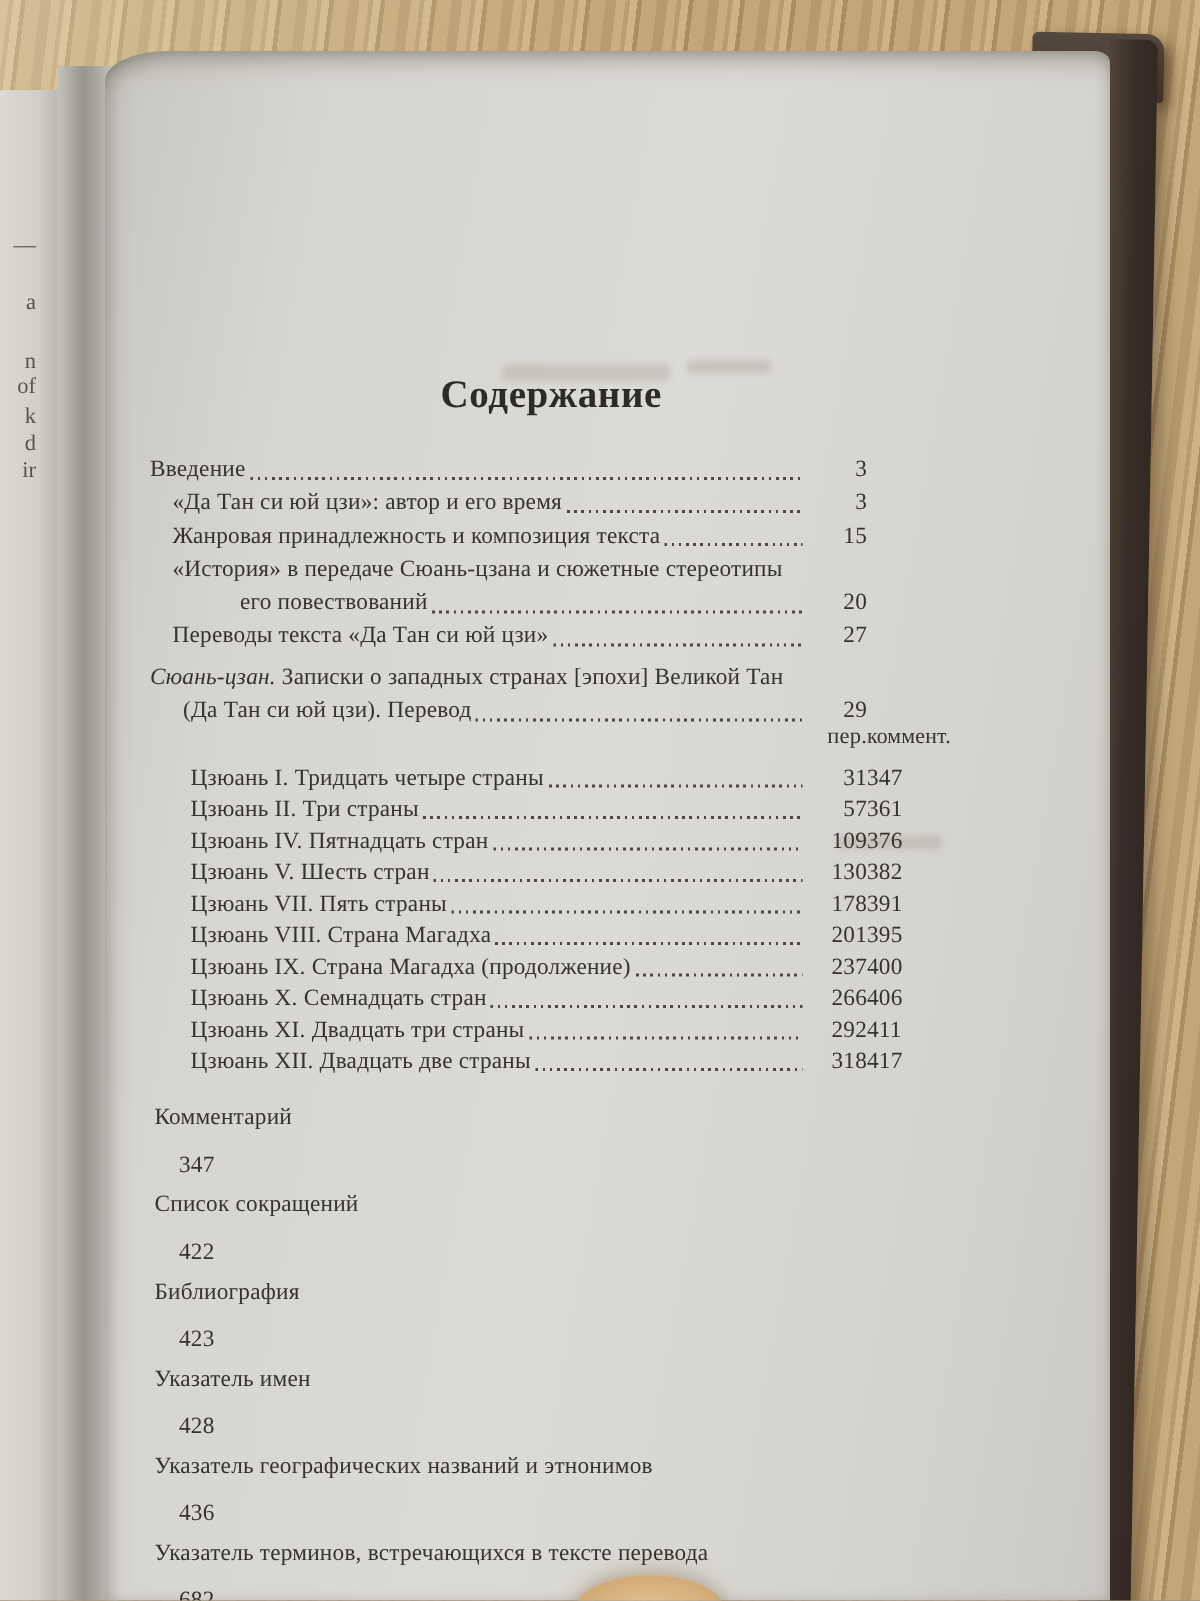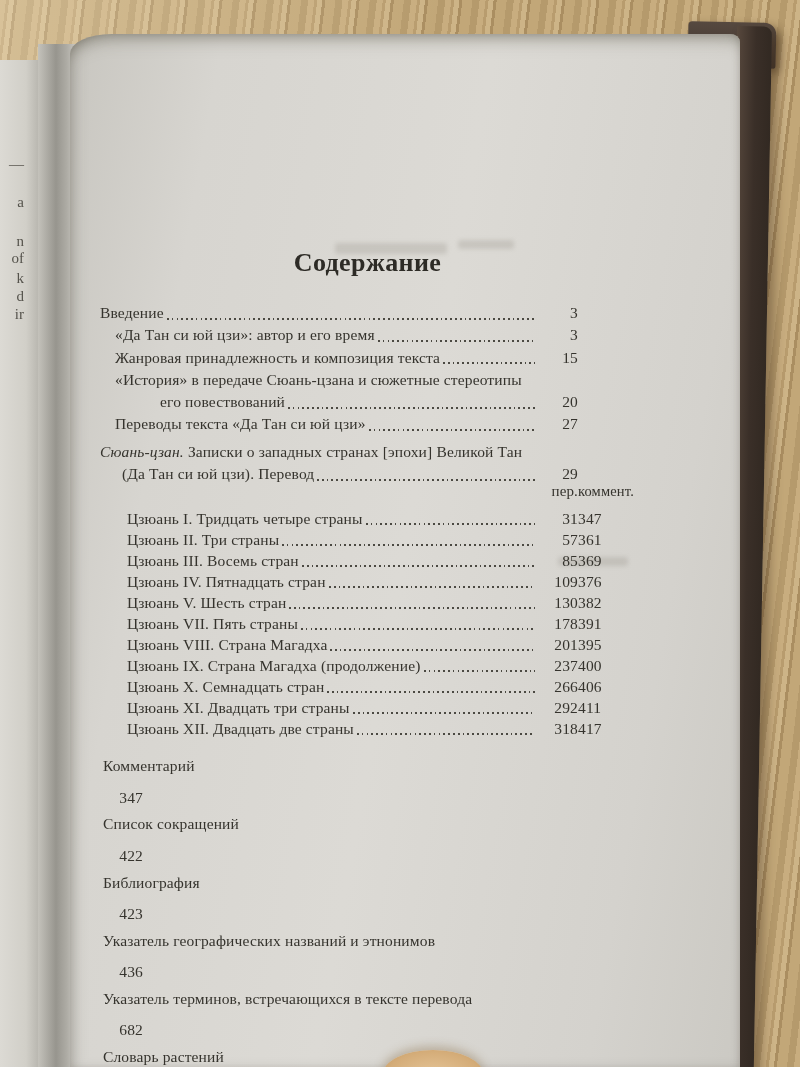--- a/index.html
+++ b/index.html
@@ -169,26 +169,20 @@
             <span class="n1">31</span>
             <span class="n2">347</span>
           </div>
           <div class="row">
             <span class="lbl">Цзюань II. Три страны</span>
             <span class="dots"></span>
             <span class="n1">57</span>
             <span class="n2">361</span>
           </div>
           <div class="row">
-            <span class="lbl">Цзюань III. Восемь стран</span>
-            <span class="dots"></span>
-            <span class="n1">85</span>
-            <span class="n2">369</span>
-          </div>
-          <div class="row">
             <span class="lbl">Цзюань IV. Пятнадцать стран</span>
             <span class="dots"></span>
             <span class="n1">109</span>
             <span class="n2">376</span>
           </div>
           <div class="row">
             <span class="lbl">Цзюань V. Шесть стран</span>
             <span class="dots"></span>
             <span class="n1">130</span>
             <span class="n2">382</span>
@@ -244,20 +238,26 @@
             <span class="n1">422</span>
             <span class="n2"></span>
           </div>
           <div class="row">
             <span class="lbl">Библиография</span>
             <span class="dots"></span>
             <span class="n1">423</span>
             <span class="n2"></span>
           </div>
           <div class="row">
+            <span class="lbl">Указатель имен</span>
+            <span class="dots"></span>
+            <span class="n1">428</span>
+            <span class="n2"></span>
+          </div>
+          <div class="row">
             <span class="lbl">Указатель географических названий и этнонимов</span>
             <span class="dots"></span>
             <span class="n1">436</span>
             <span class="n2"></span>
           </div>
           <div class="row">
             <span class="lbl">Указатель терминов, встречающихся в тексте перевода</span>
             <span class="dots"></span>
             <span class="n1">682</span>
             <span class="n2"></span>

